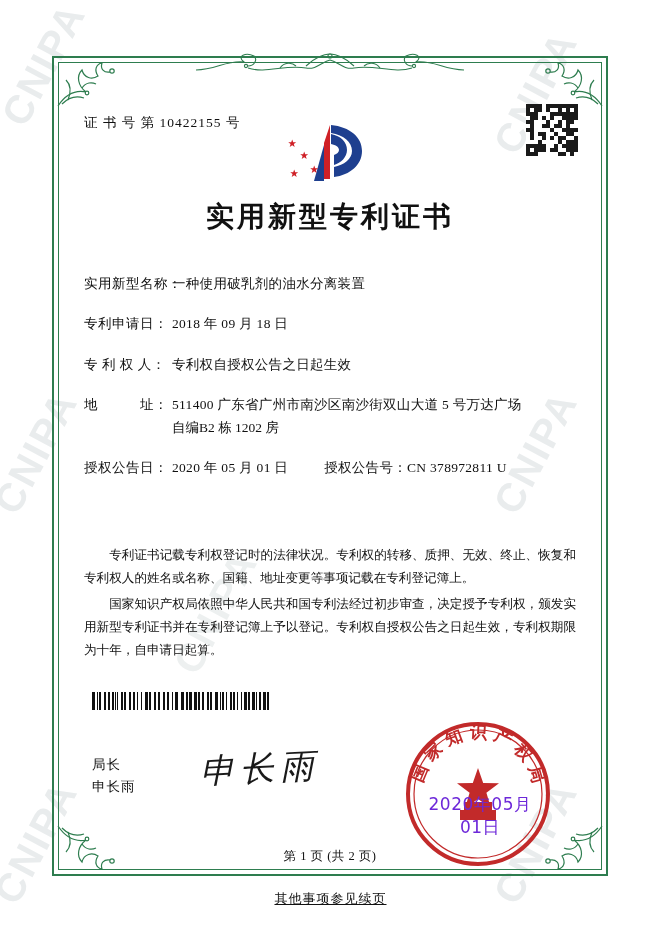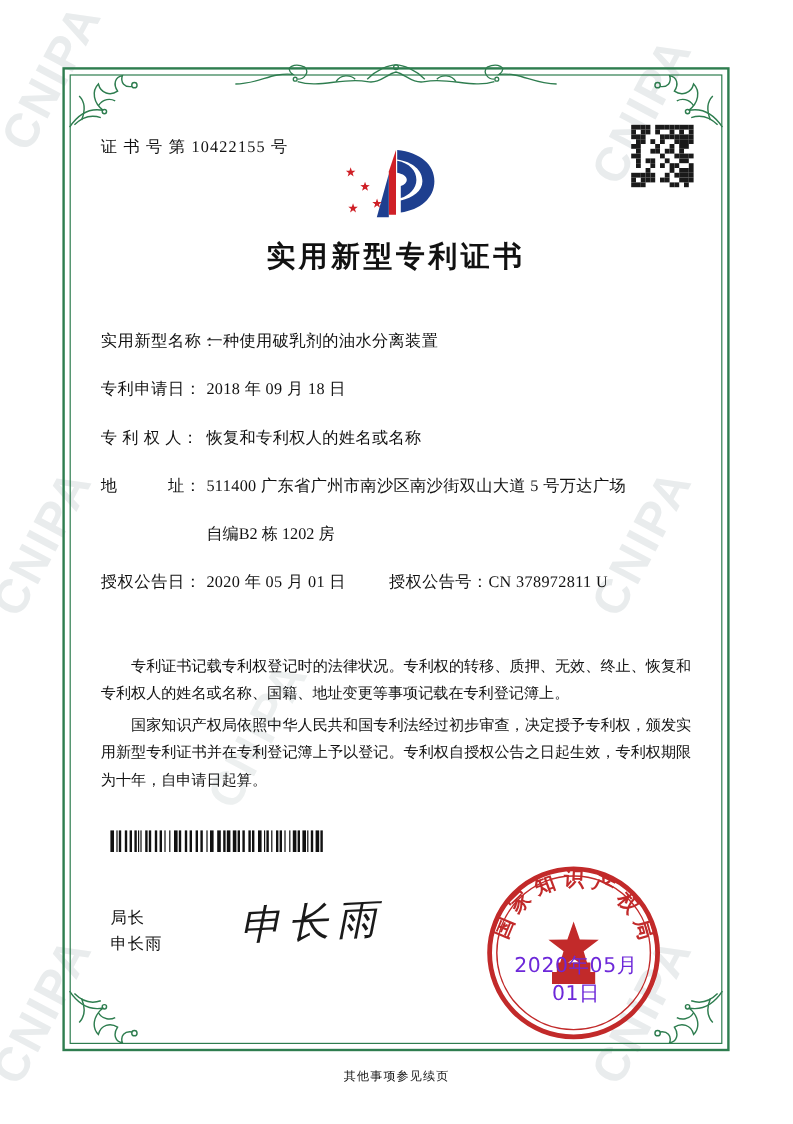--- a/index.html
+++ b/index.html
@@ -130,21 +130,21 @@
     width: 98px;
     height: 66px;
   }
 
   .doc-title {
     position: absolute;
     left: 0;
     right: 0;
     top: 142px;
     text-align: center;
-    font-size: 24px;
+    font-size: 28px;
     font-weight: bold;
     letter-spacing: 3px;
     color: #111;
     font-family: "DejaVu Sans", sans-serif;
   }
 
   .fields {
     position: absolute;
     left: 32px;
     top: 218px;
@@ -160,21 +160,21 @@
   .fl {
     display: inline-block;
     width: 88px;
     letter-spacing: 0.5px;
   }
   .fv { letter-spacing: 0.3px; }
   .field-row.addr { white-space: normal; }
   .addr-second {
     display: block;
     margin-left: 88px;
-    margin-top: 20px;
+    margin-top: 3px;
   }
   .grant-row .fv2 {
     margin-left: 36px;
     letter-spacing: 0.3px;
   }
 
   .paras {
     position: absolute;
     left: 32px;
     top: 488px;
@@ -260,24 +260,25 @@
     color: #111;
     letter-spacing: 0.5px;
   }
 
   .footnote {
     position: absolute;
     left: 0;
     right: 0;
     top: 890px;
     text-align: center;
-    font-size: 10px;
+    font-size: 13px;
     color: #111;
     letter-spacing: 1px;
     z-index: 4;
+    text-decoration: underline;
   }
 </style>
 </head>
 <body>
 
 <div class="watermark-layer">
   <div class="wm wm-1">CNIPA</div>
   <div class="wm wm-2">CNIPA</div>
   <div class="wm wm-3">CNIPA</div>
   <div class="wm wm-4">CNIPA</div>
@@ -541,21 +542,21 @@
   <div class="doc-title">实用新型专利证书</div>
 
   <div class="fields">
     <div class="field-row">
       <span class="fl">实用新型名称：</span><span class="fv">一种使用破乳剂的油水分离装置</span>
     </div>
     <div class="field-row">
       <span class="fl">专利申请日：</span><span class="fv">2018 年 09 月 18 日</span>
     </div>
     <div class="field-row">
-      <span class="fl">专 利 权 人：</span><span class="fv">恢复和专利权人的姓名或名称</span>
+      <span class="fl">专 利 权 人：</span><span class="fv">专利权自授权公告之日起生效</span>
     </div>
     <div class="field-row addr">
       <span class="fl">地　　　址：</span><span class="fv">511400 广东省广州市南沙区南沙街双山大道 5 号万达广场</span>
       <span class="addr-second">自编B2 栋 1202 房</span>
     </div>
     <div class="field-row grant-row">
       <span class="fl">授权公告日：</span><span class="fv">2020 年 05 月 01 日</span><span class="fv2">授权公告号：</span><span class="fv">CN 378972811 U</span>
     </div>
   </div>
 
@@ -629,15 +630,16 @@
         <path id="sealArc" d="M 20 76 A 56 56 0 0 1 132 76"></path>
         <path id="sealArcB" d="M 24 76 A 52 52 0 0 0 128 76"></path>
       </defs>
       <text font-family="DejaVu Sans, sans-serif" font-size="17" fill="#c22a2a" font-weight="bold" letter-spacing="6">
         <textPath href="#sealArc" startOffset="6%">国家知识产权局</textPath>
       </text>
     </svg>
   </div>
   <div class="seal-date">2020年05月01日</div>
 
+  <div class="page-no">第 1 页 (共 2 页)</div>
 </div>
 
 <div class="footnote">其他事项参见续页</div>
 
 </body></html>

